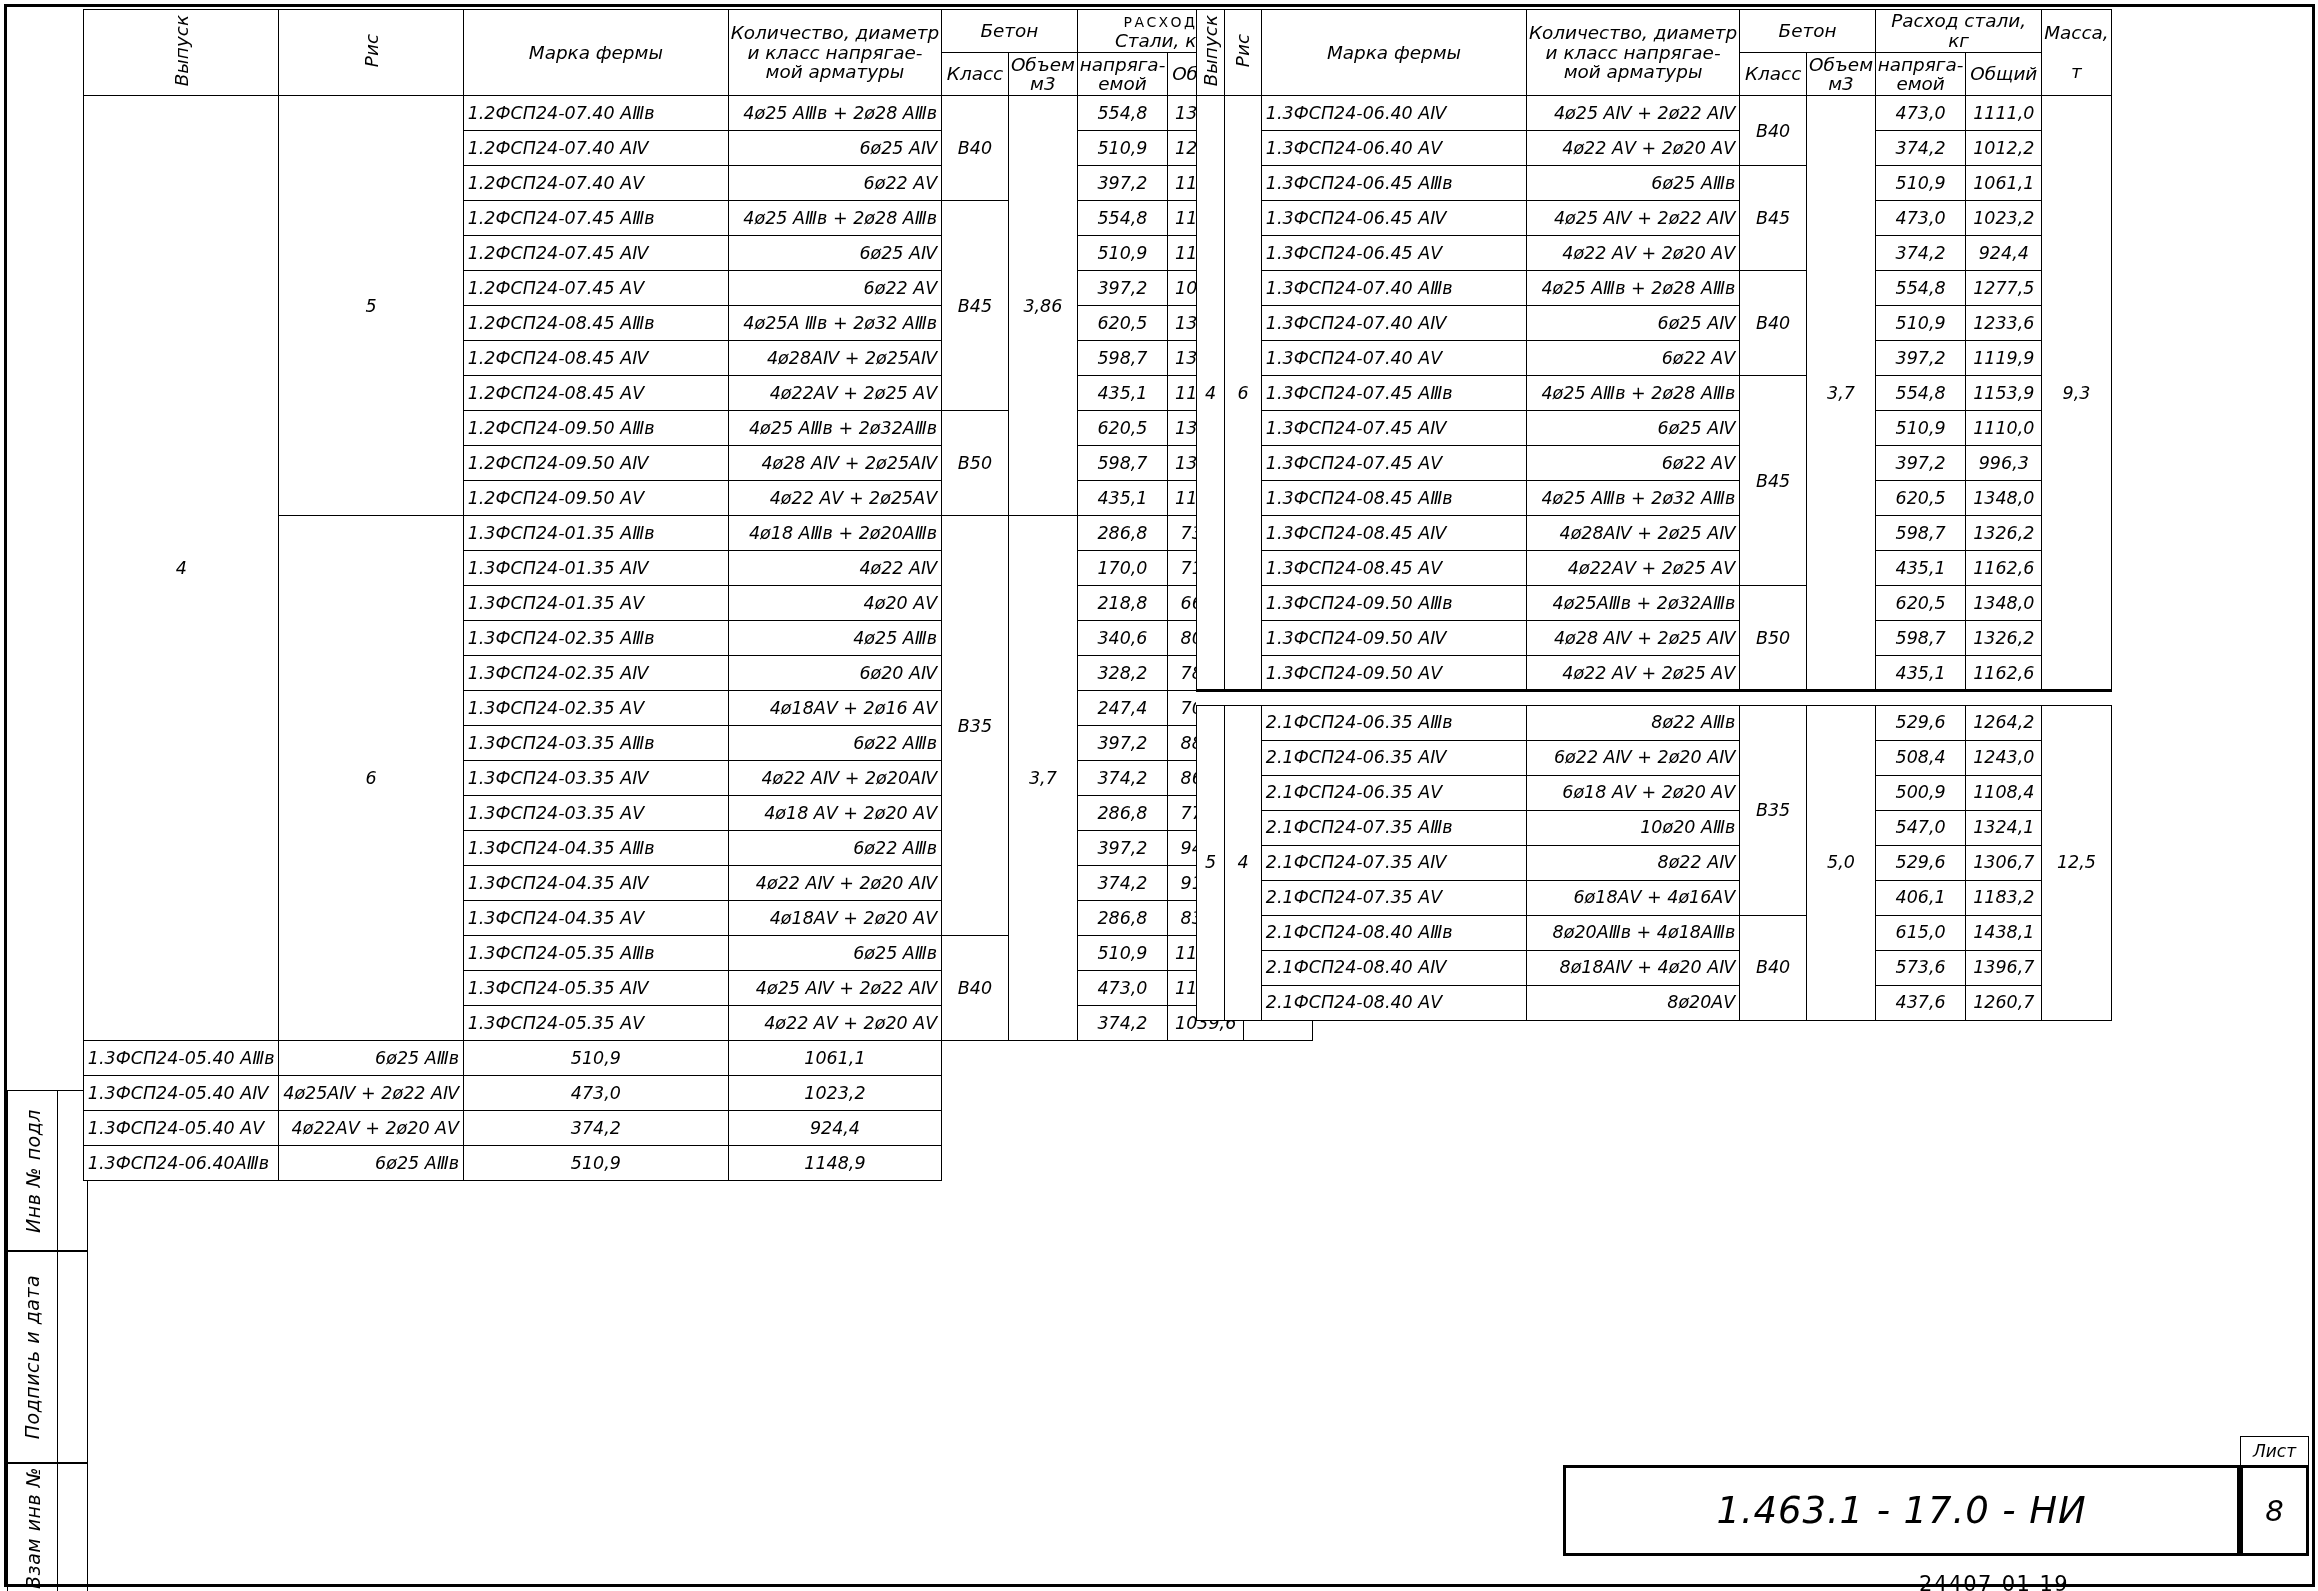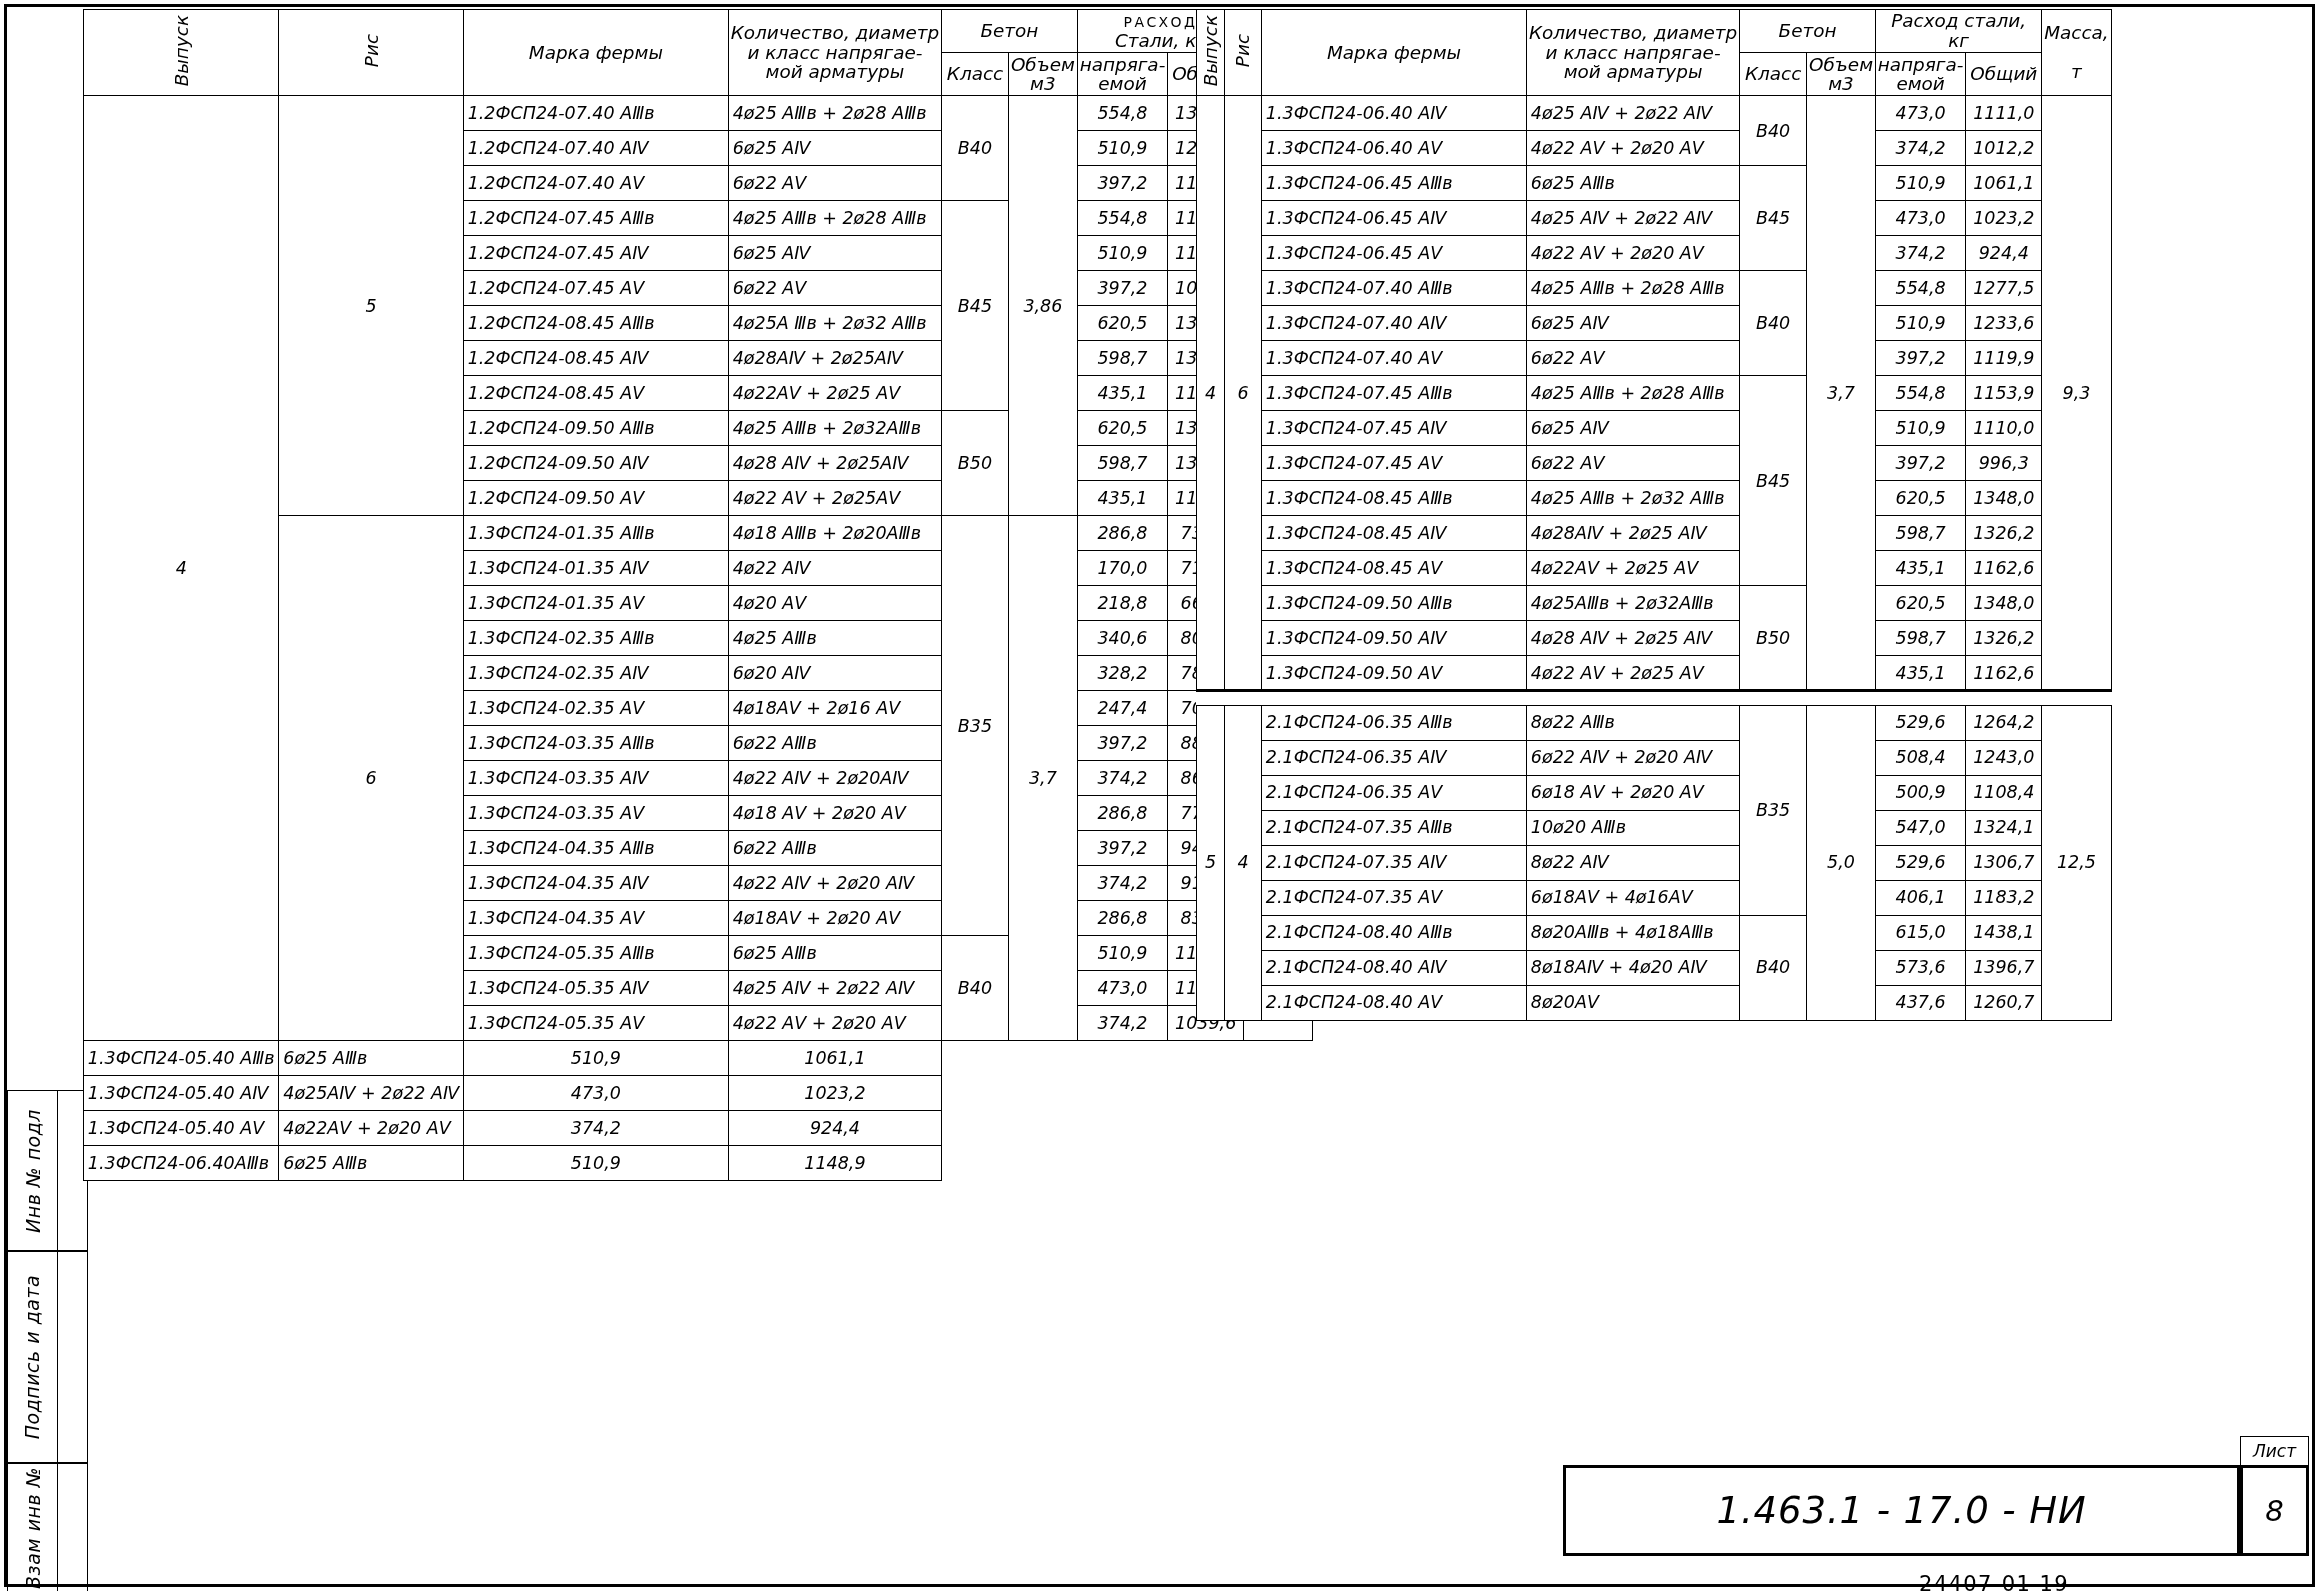--- a/index.html
+++ b/index.html
@@ -67,21 +67,21 @@
     overflow:hidden;
     background:#fff;
   }
   table.t th{
     text-align:center;
     vertical-align:middle;
     font-size:18.4px;
     padding:1.9px 1.9px;
   }
   td.mark{text-align:left;padding-left:7.6px;font-size:17px;}
-  td.rebar{text-align:left;padding-left:7.6px;font-size:17px;margin-top:28px;}
+  td.rebar{text-align:right;padding-left:7.6px;font-size:17px;margin-top:28px;}
   td.num{text-align:center;font-size:17.5px;}
   td.ctr{text-align:center;vertical-align:middle;font-size:19px;}
   td.klass{text-align:center;vertical-align:middle;font-size:18.4px;}
   .rowh{height:35px;}
 
   
   .vert{
     writing-mode:vertical-rl;
     transform:rotate(180deg);
     white-space:nowrap;

